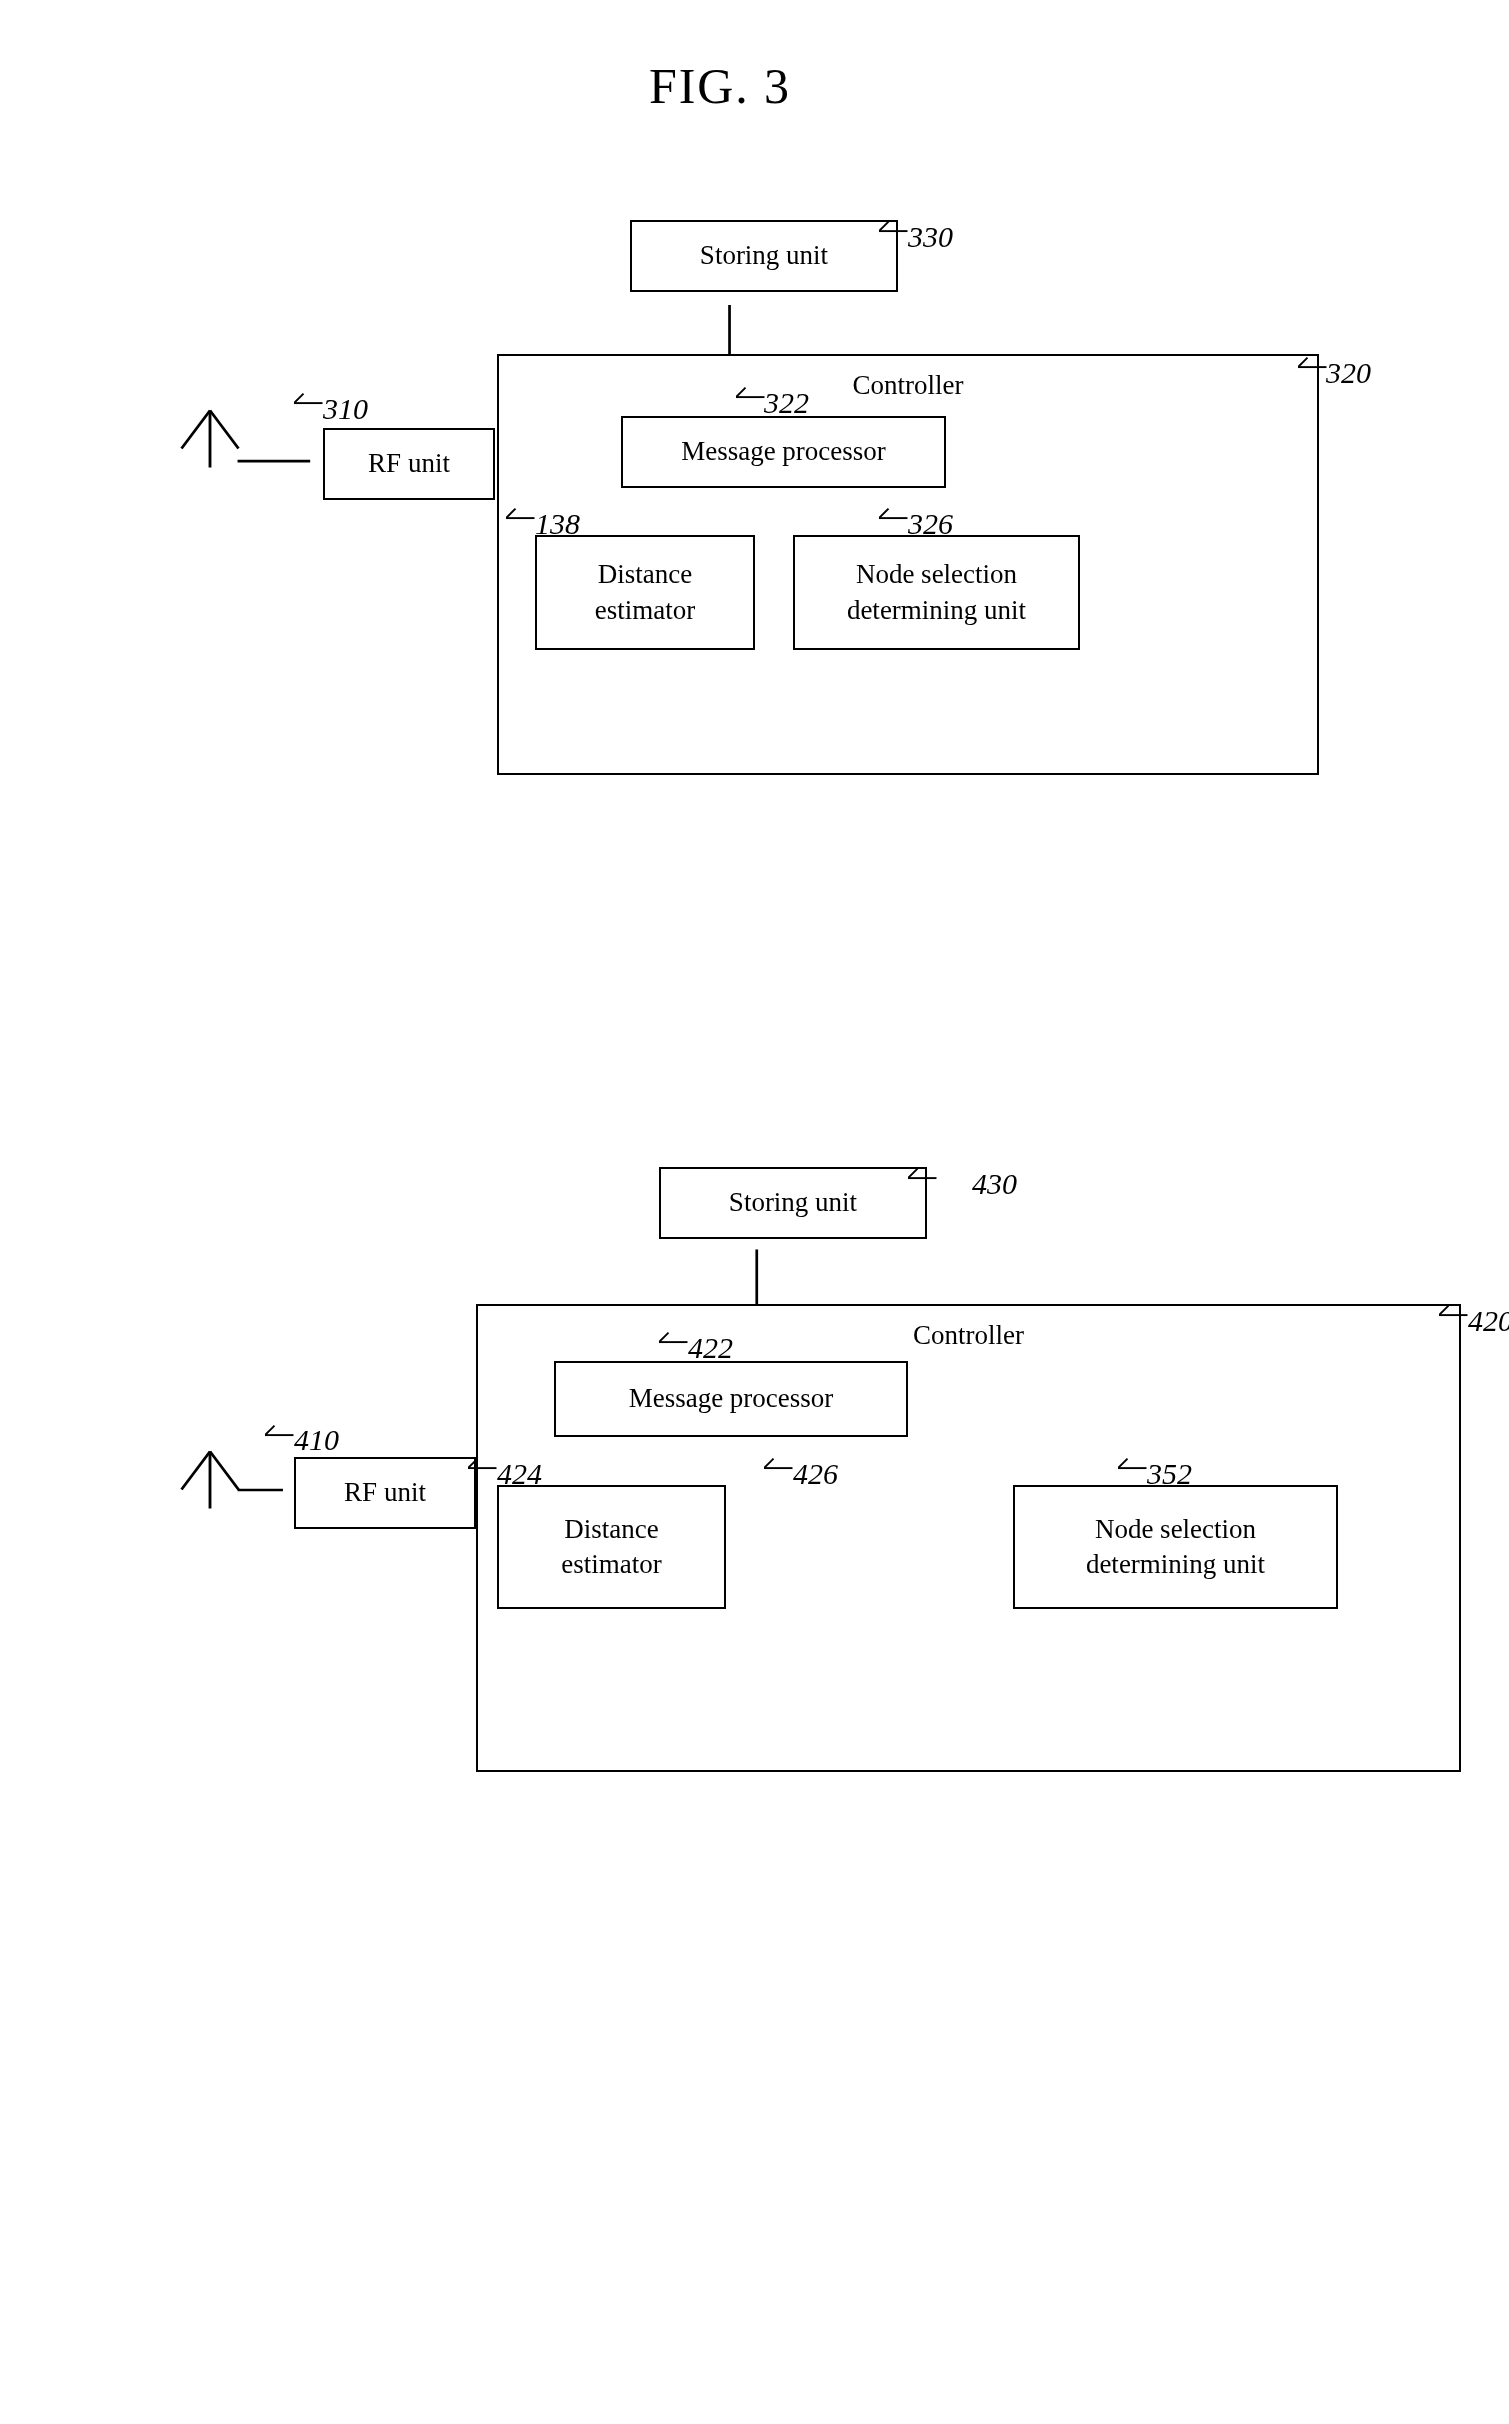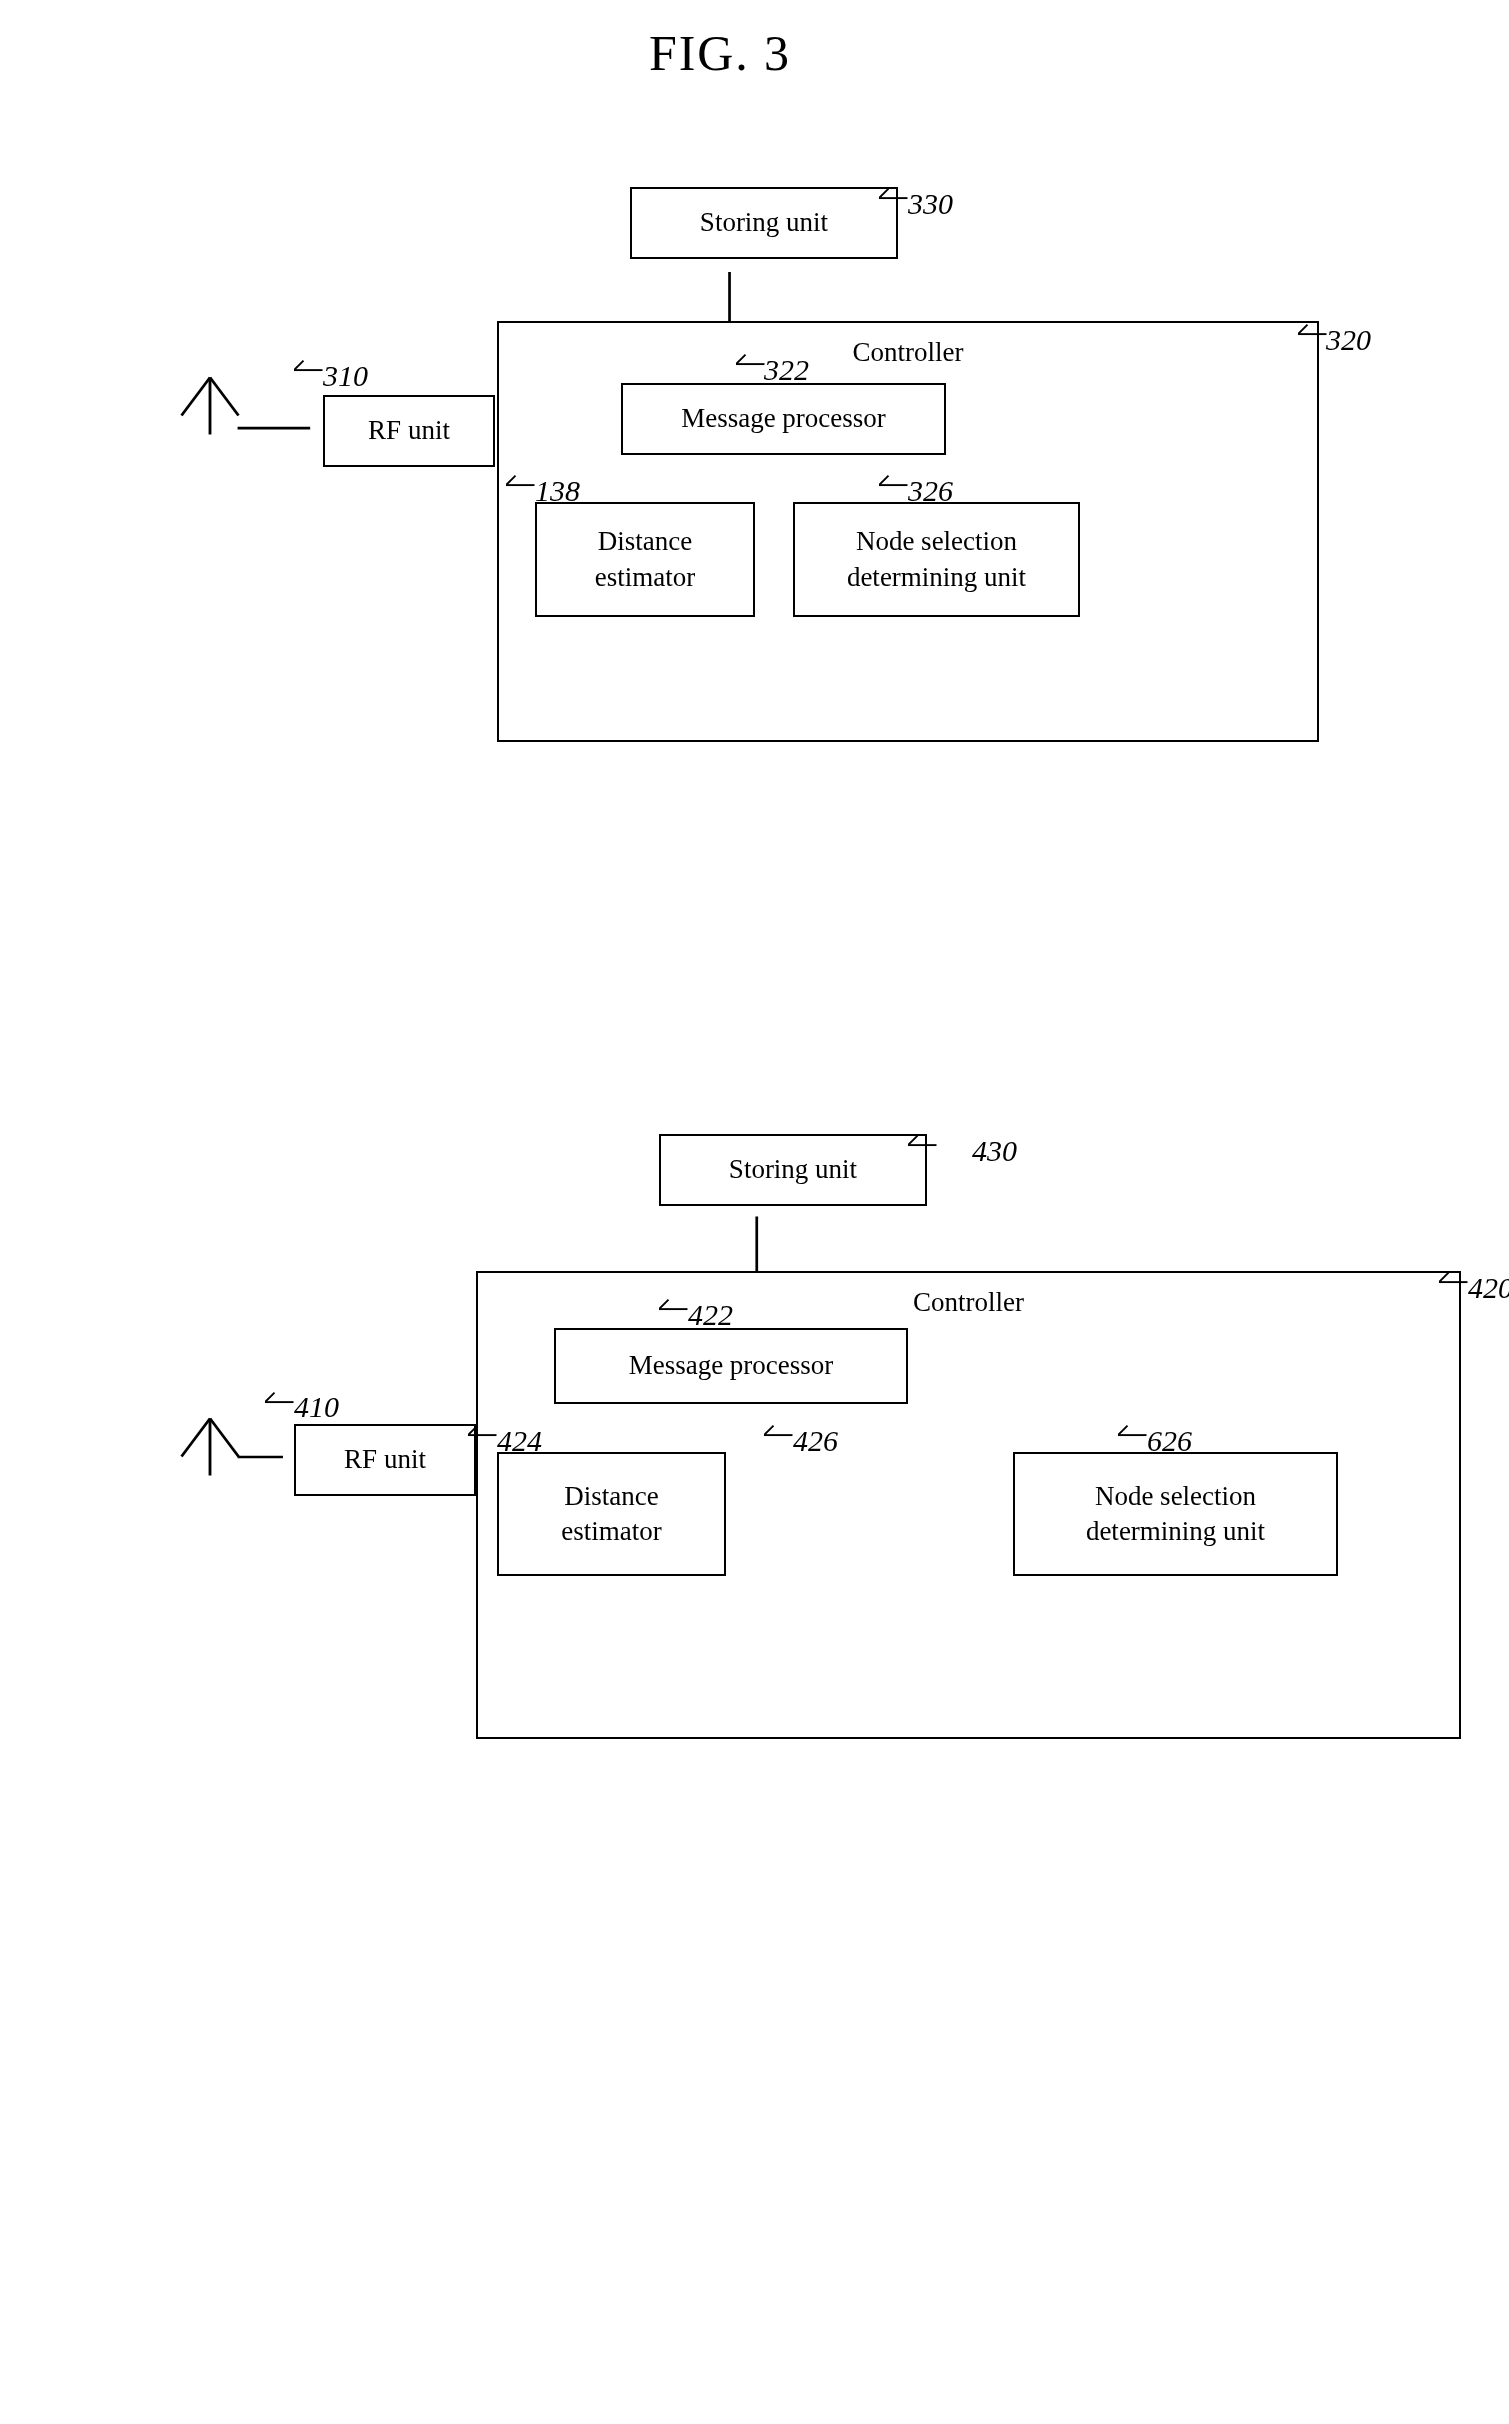--- a/index.html
+++ b/index.html
@@ -10,21 +10,21 @@
       min-height: 2424px;
       position: relative;
       overflow-x: hidden;
     }
 
     .page {
       width: 1440px;
       min-height: 2424px;
       background: #fff;
       position: relative;
-      padding: 24px 76px;
+      padding: 57px 76px;
     }
 
     
     .fig-title {
       text-align: center;
       font-size: 50px;
       font-weight: normal;
       letter-spacing: 1.9px;
       margin-bottom: 57px;
     }
@@ -226,21 +226,21 @@
     <span class="ref-num" style="left:717px;top:330px;">426</span>
     <svg style="position:absolute;top:324px;left:688px;width:38px;height:19px;" viewBox="0 0 40 20" width="38" height="19">
       <line x1="0" y1="18" x2="30" y2="18" stroke="#000" stroke-width="2"></line>
       <line x1="0" y1="18" x2="10" y2="8" stroke="#000" stroke-width="2"></line>
     </svg>
 
     <div class="box" style="left:937px;top:358px;width:325px;height:124px;">
       <span style="white-space:pre-line;">Node selection
 determining unit</span>
     </div>
-    <span class="ref-num" style="left:1071px;top:330px;">626</span>
+    <span class="ref-num" style="left:1071px;top:330px;">352</span>
     <svg style="position:absolute;top:324px;left:1042px;width:38px;height:19px;" viewBox="0 0 40 20" width="38" height="19">
       <line x1="0" y1="18" x2="30" y2="18" stroke="#000" stroke-width="2"></line>
       <line x1="0" y1="18" x2="10" y2="8" stroke="#000" stroke-width="2"></line>
     </svg>
 
   </div>
 
 </div>
 
 

